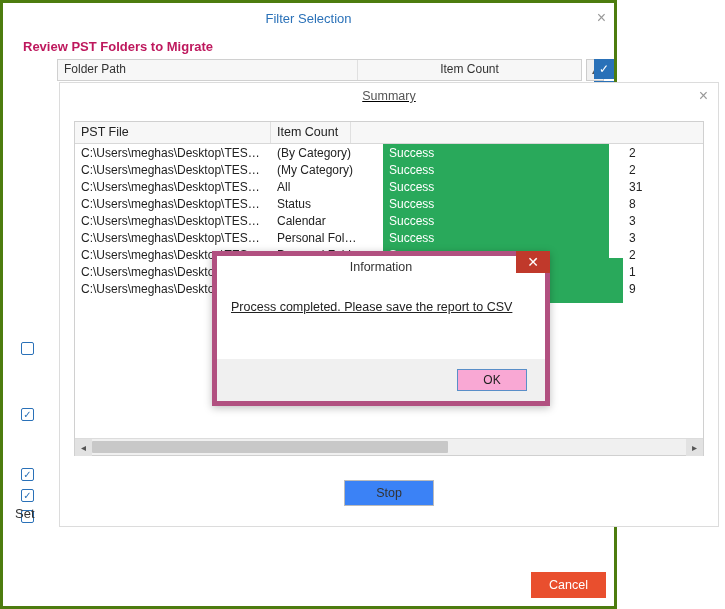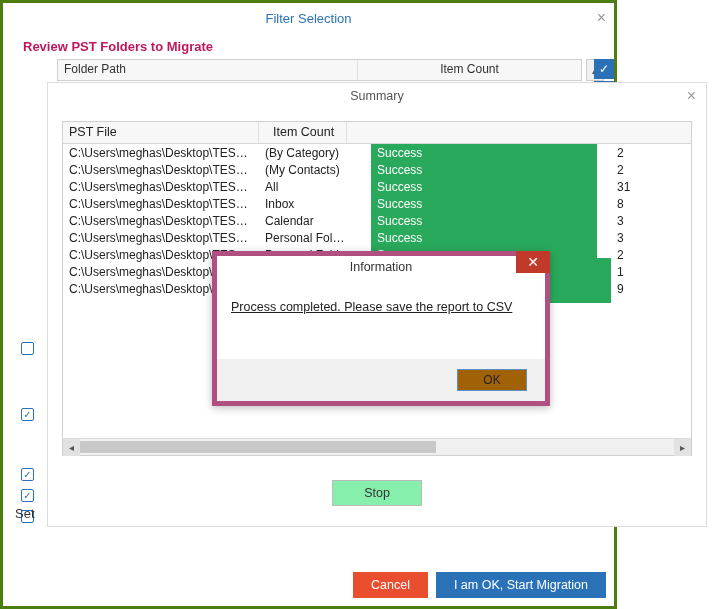--- a/index.html
+++ b/index.html
@@ -25,49 +25,49 @@
   .set-label { position:absolute; left:12px; bottom:85px; font-size:13px; color:#333; }
   .grip { position:absolute; right:10px; bottom:85px; color:#aaa; font-size:12px; letter-spacing:-2px;}
 
   
   .bottom { position:absolute; left:0; right:0; bottom:0; height:42px; display:flex; justify-content:flex-end; align-items:center; gap:8px; padding:0 8px;}
   .btn { height:26px; padding:0 18px; font-size:12.5px; color:#fff; border:none; cursor:pointer; display:flex; align-items:center; justify-content:center;}
   .btn.cancel { background:#e94f2e;margin-left:32px; }
   .btn.start { background:#2a71b8; }
 
   
-  .summary { position:absolute; top:79px; left:44px; width:660px; height:445px; background:#fff; border:1px solid #dcdcdc; box-shadow: none; }
+  .summary { position:absolute; top:79px; left:56px; width:660px; height:445px; background:#fff; border:1px solid #dcdcdc; box-shadow: none; text-decoration: underline; }
   .summary-title { height:26px; display:flex; align-items:center; justify-content:center; font-size:12.5px; color:#555; }
   .summary-close { position:absolute; top:4px; right:10px; color:#999; font-size:16px; font-weight:300; cursor:pointer;}
 
   .grid-wrap { position:absolute; top:38px; left:14px; right:14px; bottom:70px; border:1px solid #d0d0d0; background:#fff;}
-  .grid-head { display:flex; height:22px; background:#f7f7f7; border-bottom:1px solid #d8d8d8; font-size:12.5px; color:#222;gap:8px;}
+  .grid-head { display:flex; height:22px; background:#f7f7f7; border-bottom:1px solid #d8d8d8; font-size:12.5px; color:#222;}
   .gh { border-right:1px solid #e0e0e0; padding:3px 6px; }
   .col-file { width:196px; } .col-folder { width:98px; } .col-status { width:246px; flex:1; } .col-count { width:80px; text-align:left;}
   .grid-body { overflow:hidden; }
   .gr { display:flex; height:17px; font-size:12px; color:#222; align-items:center;}
   .gr .c { padding:0 6px; white-space:nowrap; overflow:hidden; text-overflow:ellipsis;}
   .gr .c.col-status { padding:14px;}
   .status-pill { background:#29a95b; color:#fff; height:17px; width:100%; display:flex; align-items:center; padding:0 6px; font-size:12px;}
   .gr .c.col-status.empty { background:#29a95b; }
   .grid-body .spacer { height:17px;}
   .hscroll { position:absolute; left:0; right:0; bottom:0; height:17px; background:#f0f0f0; border-top:1px solid #dcdcdc; display:flex; align-items:center; }
   .hscroll .arrow { width:17px; height:17px; display:flex; align-items:center; justify-content:center; color:#555; font-size:10px; background:#e2e2e2; cursor:pointer;}
   .hscroll .track { flex:1; height:17px; position:relative;}
   .hscroll .thumb { position:absolute; left:0; top:2px; height:12px; width:60%; background:#c8c8c8; border-radius:1px; cursor:pointer;}
 
-  .stop-btn { position:absolute; bottom:20px; left:50%; transform:translateX(-50%); height:26px; width:90px; background:#86efac; border:1px solid #bbb; font-size:12.5px; color:#333; cursor:pointer;}
+  .stop-btn { position:absolute; bottom:20px; left:50%; transform:translateX(-50%); height:26px; width:90px; background:#3b82f6; border:1px solid #bbb; font-size:12.5px; color:#333; cursor:pointer;}
 
   
   .info { position:absolute; top:248px; left:209px; width:338px; height:155px; background:#fff; border:5px solid #b15080; box-shadow:0 2px 8px rgba(0,0,0,.25);}
   .info-titlebar { height:22px; background:#fff; display:flex; align-items:center; justify-content:center; font-size:12.5px; color:#333; position:relative;}
   .info-close { position:absolute; top:-5px; right:-5px; width:34px; height:22px; background:#c0392b; color:#fff; display:flex; align-items:center; justify-content:center; font-size:14px; cursor:pointer;}
   .info-body { padding:22px 14px 10px 14px; font-size:12.5px; color:#222;text-decoration:underline;}
   .info-foot { position:absolute; left:0; right:0; bottom:0; height:42px; background:#f0f0f0; display:flex; align-items:center; justify-content:flex-end; padding-right:18px;}
-  .ok-btn { width:70px; height:22px; background:#a16207; border:1px solid #5a8fc8; font-size:12px; color:#222; cursor:pointer;}
+  .ok-btn { width:70px; height:22px; background:#f9a8d4; border:1px solid #5a8fc8; font-size:12px; color:#222; cursor:pointer;}
 </style>
 </head>
 <body>
 
 <div class="root">
 
   <div class="titlebar">
     <span>Filter Selection</span>
     <span class="tclose">×</span>
   </div>
@@ -92,21 +92,20 @@
       <div class="cb checked" style="position: absolute; top: 408px;"></div>
       <div class="cb checked" style="position: absolute; top: 429px;"></div>
       <div class="cb" style="position: absolute; top: 450px;"></div>
     </div>
 
   <div class="set-label">Set</div>
   <div class="grip">⋰</div>
 
   <div class="bottom">
     <button class="btn cancel">Cancel</button>
-    <button class="btn start">I am OK, Start Migration</button>
   </div>
 
   <div class="summary">
     <div class="summary-title">Summary</div>
     <span class="summary-close">×</span>
 
     <div class="grid-wrap">
       <div class="grid-head">
         <div class="gh col-file">PST File</div>
         <div class="gh col-count">Item Count</div>
@@ -115,37 +114,37 @@
           <div class="gr">
             <div class="c col-file">C:\Users\meghas\Desktop\TESTPST …</div>
             <div class="c col-folder">(By Category)</div>
             <div class="c col-status">
               <div class="status-pill">Success</div>
             </div>
             <div class="c col-count">2</div>
           </div>
           <div class="gr">
             <div class="c col-file">C:\Users\meghas\Desktop\TESTPST …</div>
-            <div class="c col-folder">(My Contacts)</div>
+            <div class="c col-folder">(My Category)</div>
             <div class="c col-status">
               <div class="status-pill">Success</div>
             </div>
             <div class="c col-count">2</div>
           </div>
           <div class="gr">
             <div class="c col-file">C:\Users\meghas\Desktop\TESTPST …</div>
             <div class="c col-folder">All</div>
             <div class="c col-status">
               <div class="status-pill">Success</div>
             </div>
             <div class="c col-count">31</div>
           </div>
           <div class="gr">
             <div class="c col-file">C:\Users\meghas\Desktop\TESTPST …</div>
-            <div class="c col-folder">Inbox</div>
+            <div class="c col-folder">Status</div>
             <div class="c col-status">
               <div class="status-pill">Success</div>
             </div>
             <div class="c col-count">8</div>
           </div>
           <div class="gr">
             <div class="c col-file">C:\Users\meghas\Desktop\TESTPST …</div>
             <div class="c col-folder">Calendar</div>
             <div class="c col-status">
               <div class="status-pill">Success</div>

